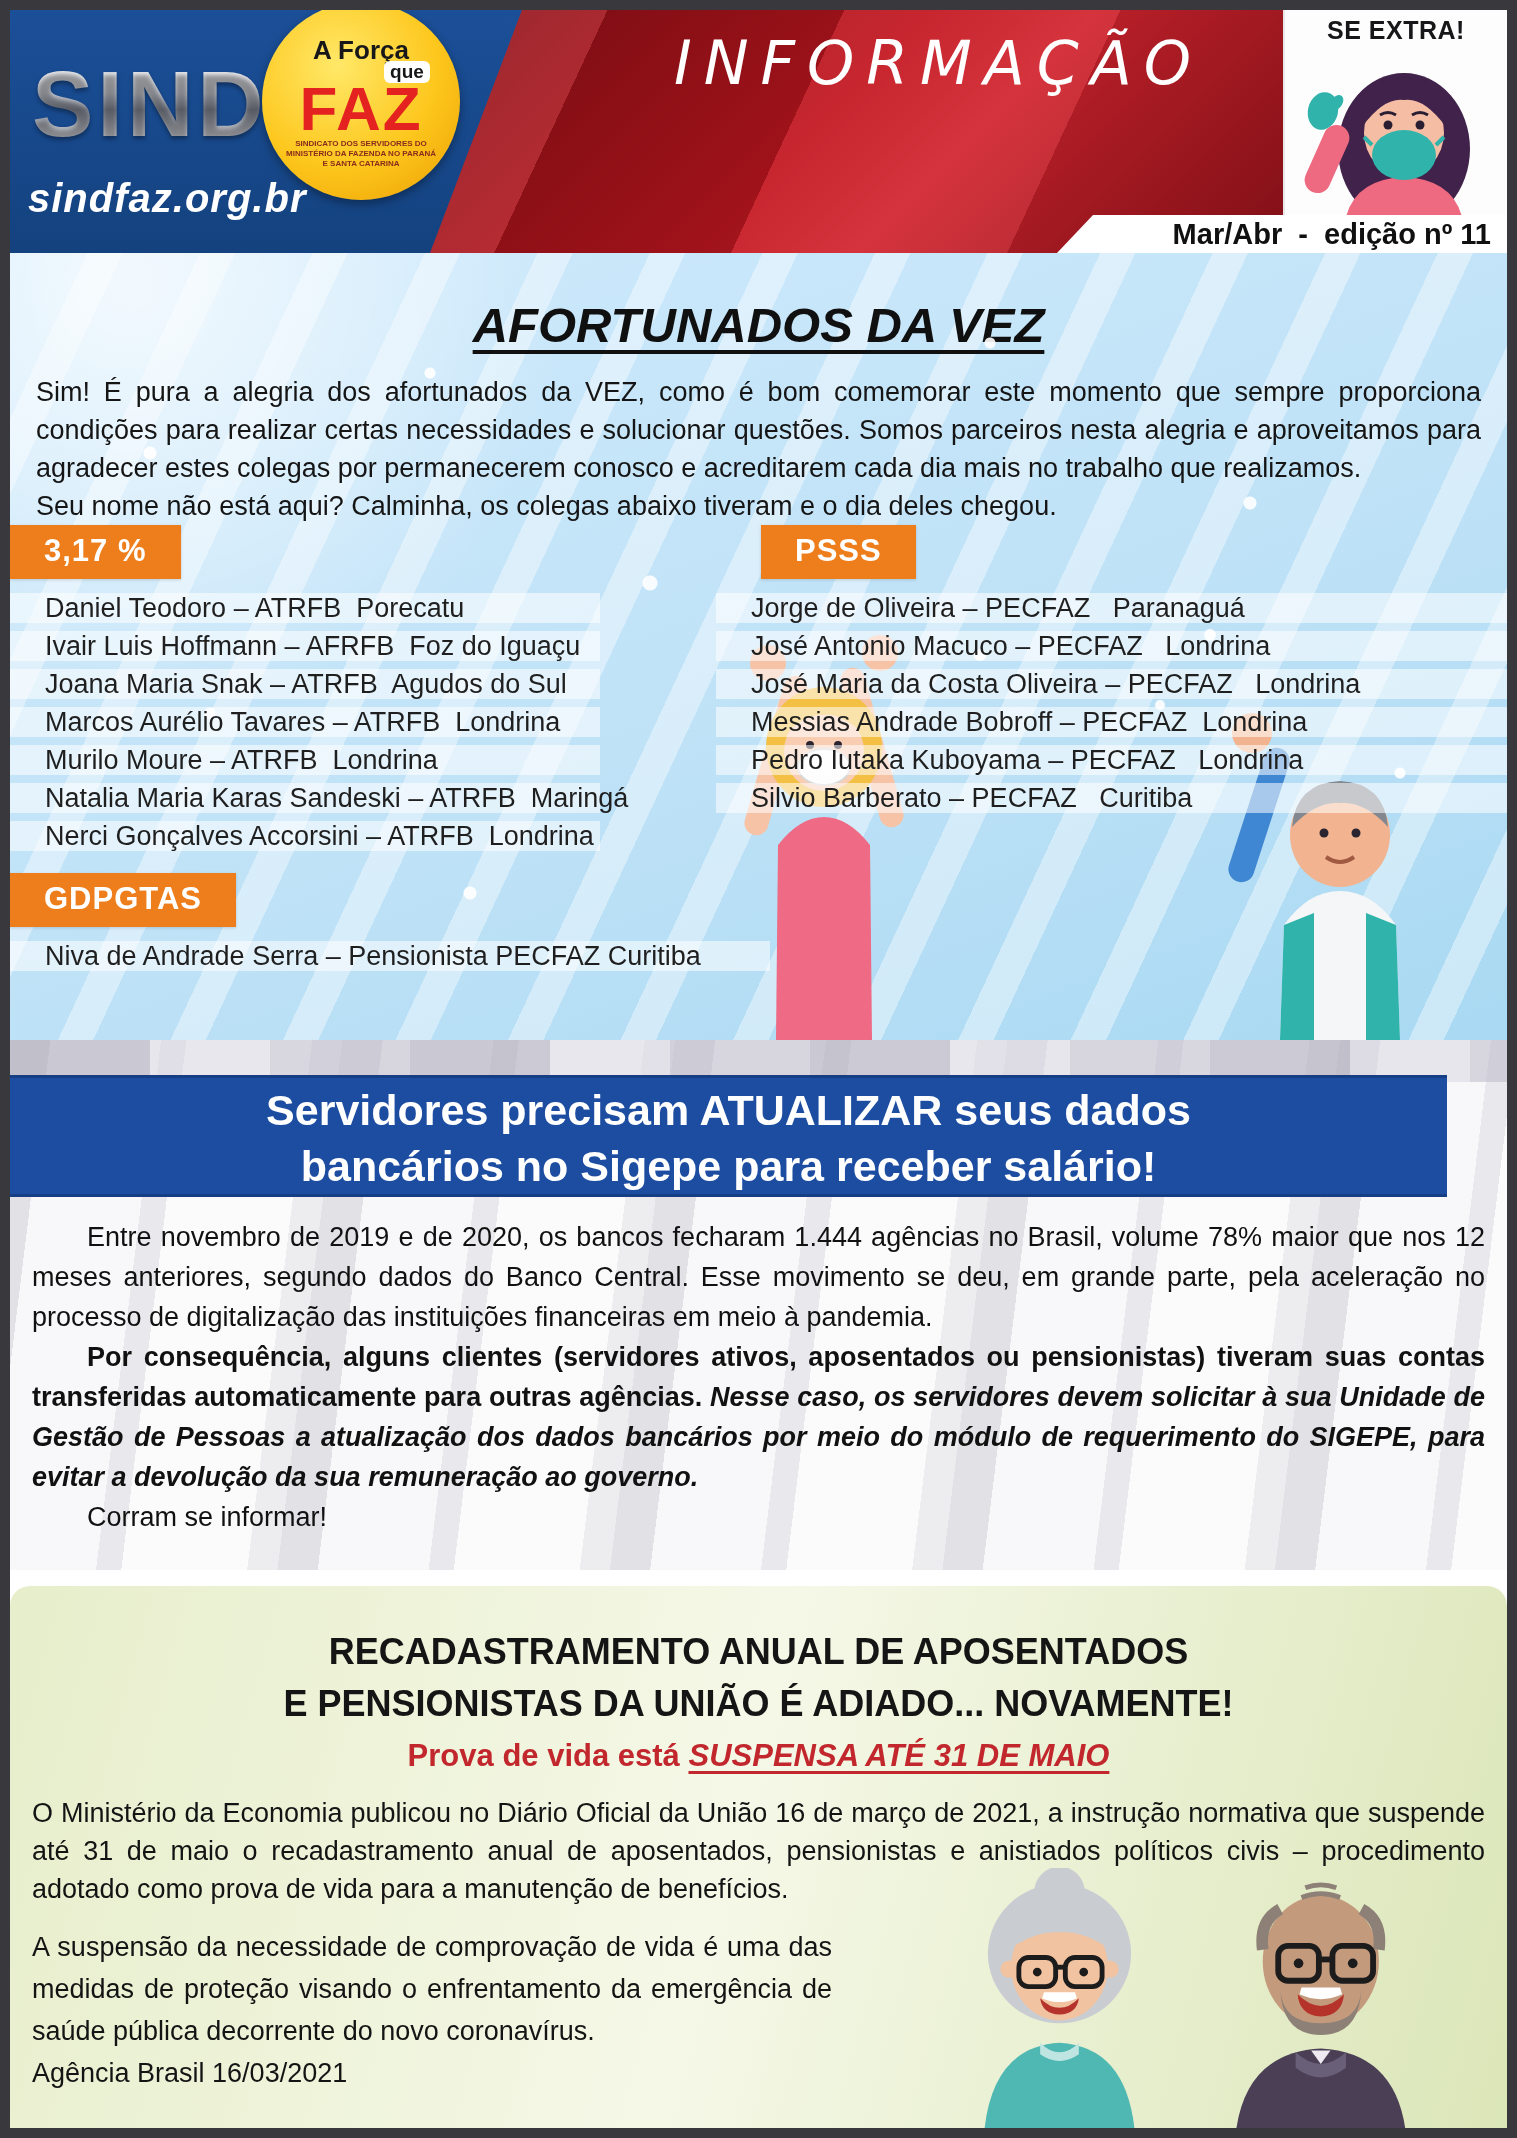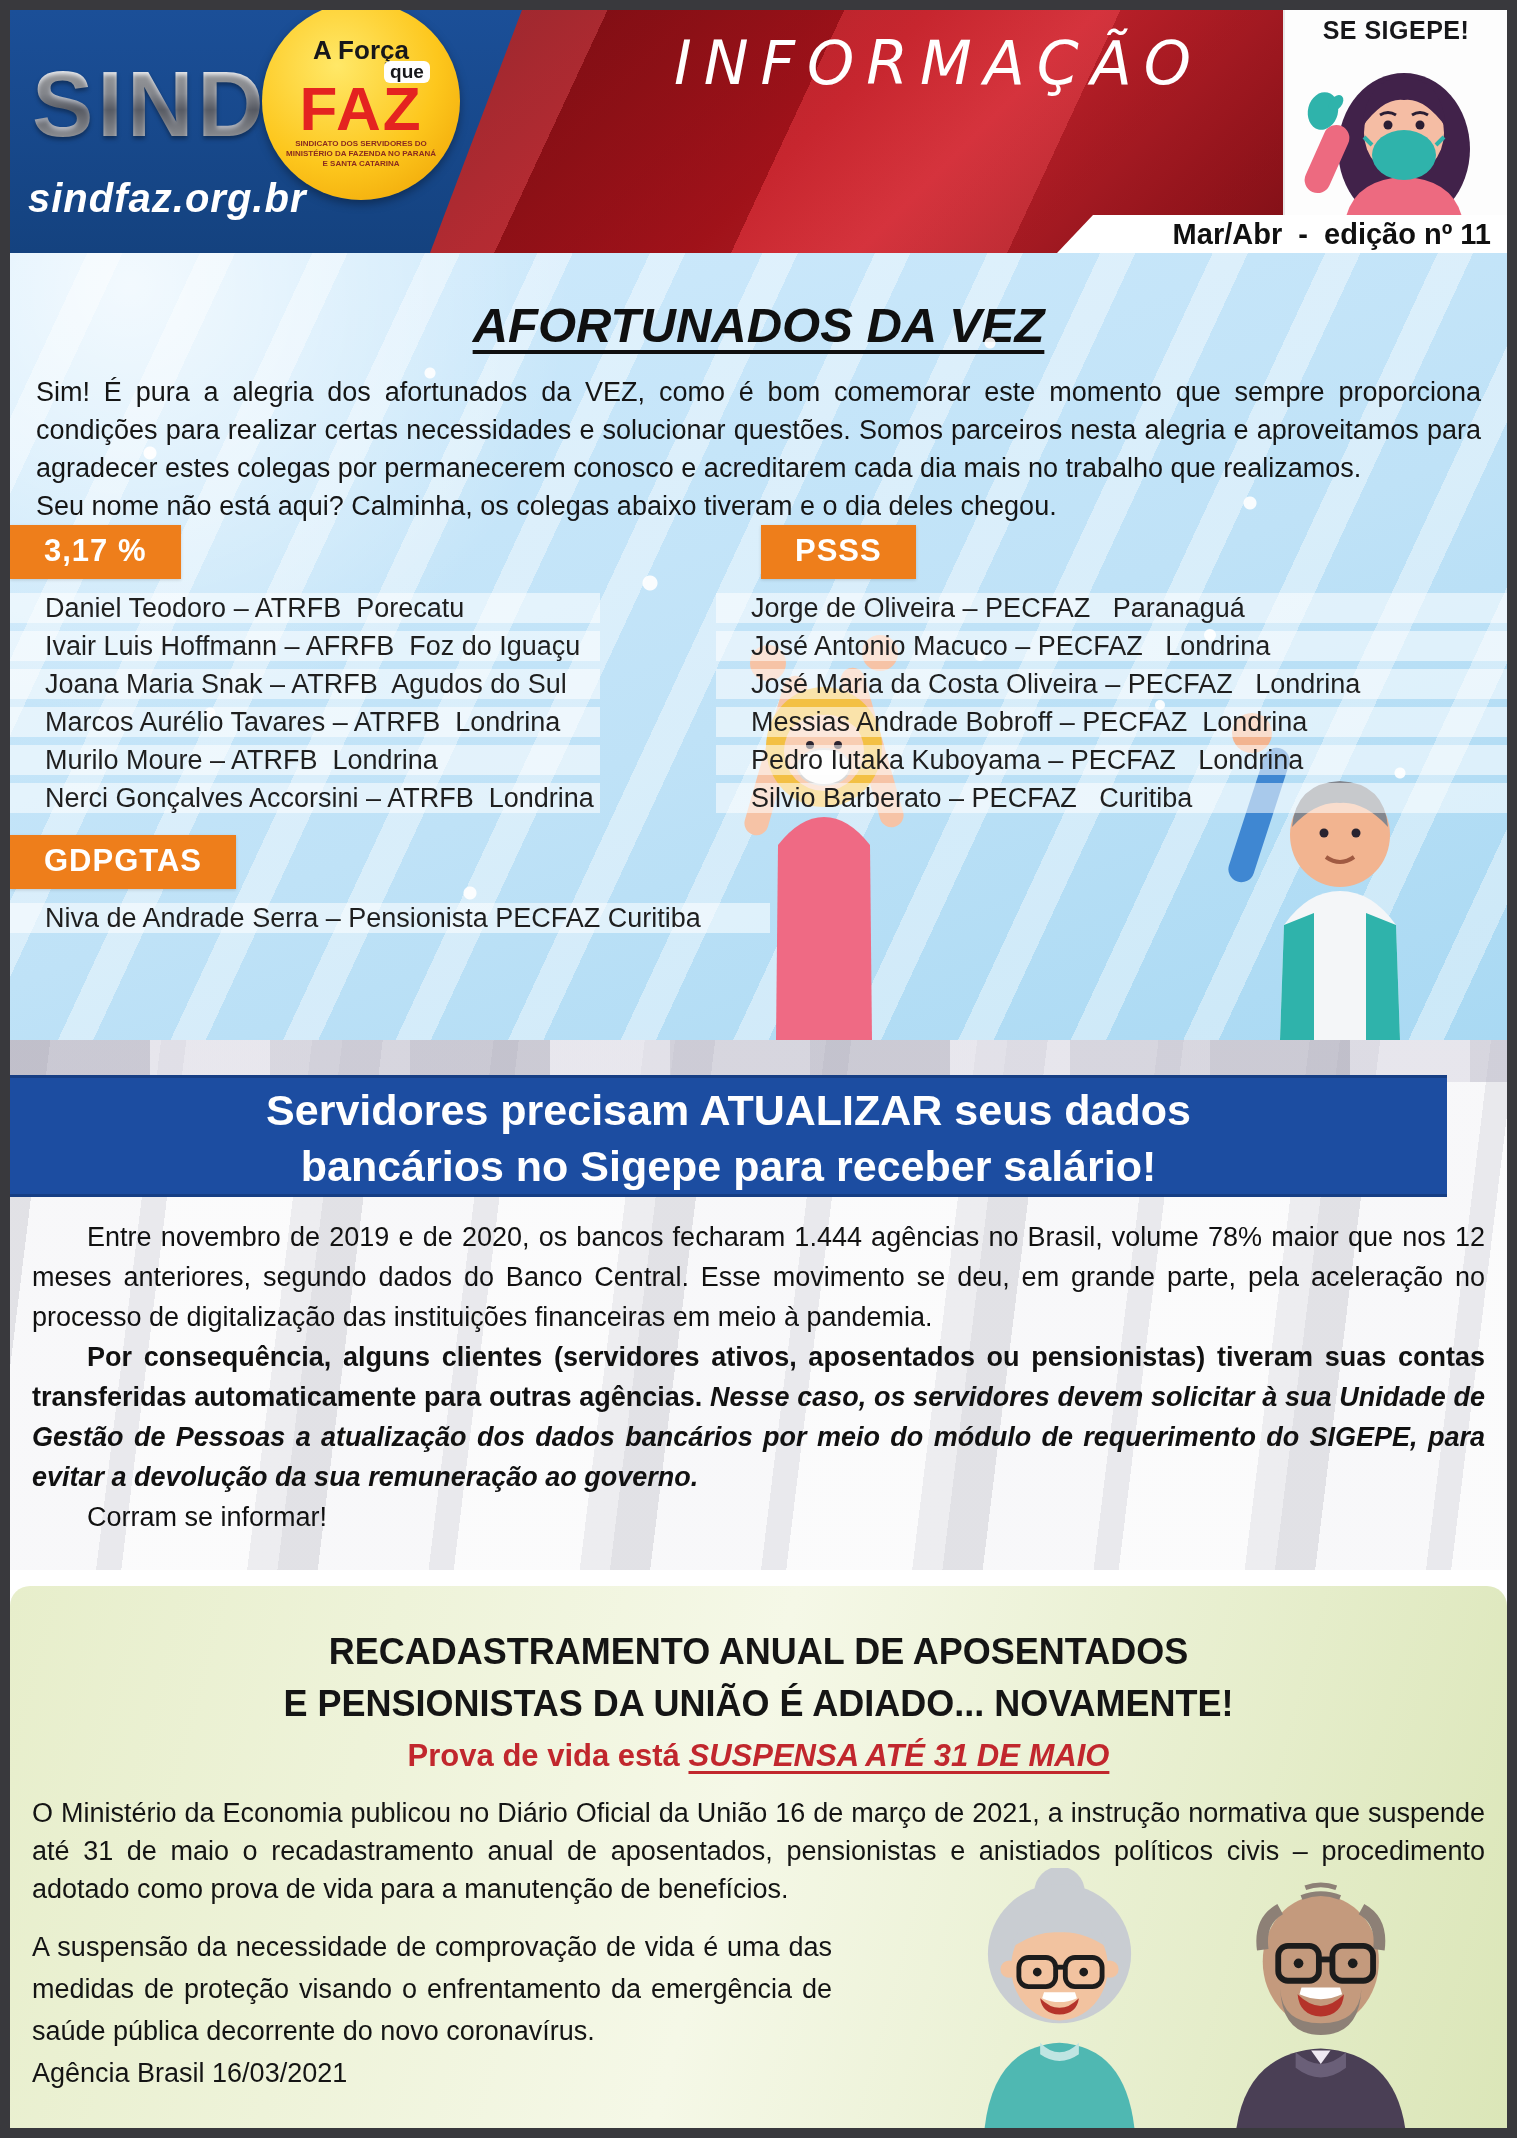--- a/index.html
+++ b/index.html
@@ -129,21 +129,21 @@
       <div class="gold-faz">FAZ</div>
       <div class="gold-sub">SINDICATO DOS SERVIDORES DO MINISTÉRIO DA FAZENDA NO PARANÁ E SANTA CATARINA</div>
     </div>
     <div class="logo-url">sindfaz.org.br</div>
 
     <div class="red-banner">
       <div class="info-title">INFORMAÇÃO</div>
     </div>
 
     <div class="secuide-panel">
-      <div class="secuide-label">SE SIGEPE!</div>
+      <div class="secuide-label">SE EXTRA!</div>
       <svg width="220" height="172" viewBox="0 0 220 172">
         <ellipse cx="118" cy="104" rx="66" ry="76" fill="#41224a"></ellipse>
         <rect x="28" y="78" width="26" height="72" rx="13" transform="rotate(24 41 114)" fill="#ed6a80"></rect>
         <ellipse cx="37" cy="66" rx="15" ry="19" transform="rotate(14 37 66)" fill="#2fb3ab"></ellipse>
         <ellipse cx="50" cy="58" rx="6" ry="9" transform="rotate(40 50 58)" fill="#2fb3ab"></ellipse>
         <path d="M60,172 Q70,134 118,132 Q166,134 176,172 Z" fill="#ed6a80"></path>
         <ellipse cx="118" cy="88" rx="40" ry="43" fill="#f5bda4"></ellipse>
         <path d="M76,82 Q80,34 118,32 Q156,34 160,82 Q138,52 118,55 Q98,52 76,82 Z" fill="#41224a"></path>
         <circle cx="102" cy="80" r="4.5" fill="#2a1e33"></circle>
         <circle cx="134" cy="80" r="4.5" fill="#2a1e33"></circle>
@@ -167,20 +167,21 @@
     <div class="cols">
       <div class="col-left">
         <div class="badge">3,17 %</div>
         <ul class="name-list">
 
         <li class="name-item">Daniel Teodoro – ATRFB  Porecatu</li>
             <li class="name-item">Ivair Luis Hoffmann – AFRFB  Foz do Iguaçu</li>
             <li class="name-item">Joana Maria Snak – ATRFB  Agudos do Sul</li>
             <li class="name-item">Marcos Aurélio Tavares – ATRFB  Londrina</li>
             <li class="name-item">Murilo Moure – ATRFB  Londrina</li>
+            <li class="name-item">Natalia Maria Karas Sandeski – ATRFB  Maringá</li>
             <li class="name-item">Nerci Gonçalves Accorsini – ATRFB  Londrina</li>
           </ul>
       </div>
       <div class="col-right">
         <div class="badge">PSSS</div>
         <ul class="name-list">
 
         <li class="name-item">Jorge de Oliveira – PECFAZ   Paranaguá</li>
             <li class="name-item">José Antonio Macuco – PECFAZ   Londrina</li>
             <li class="name-item">José Maria da Costa Oliveira – PECFAZ   Londrina</li>

